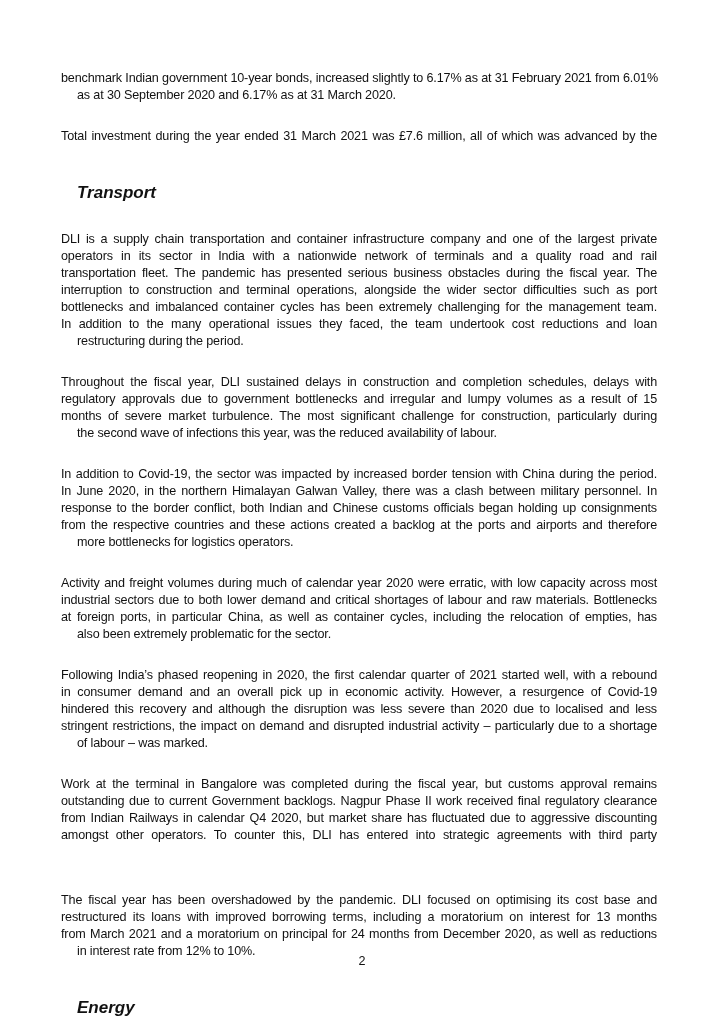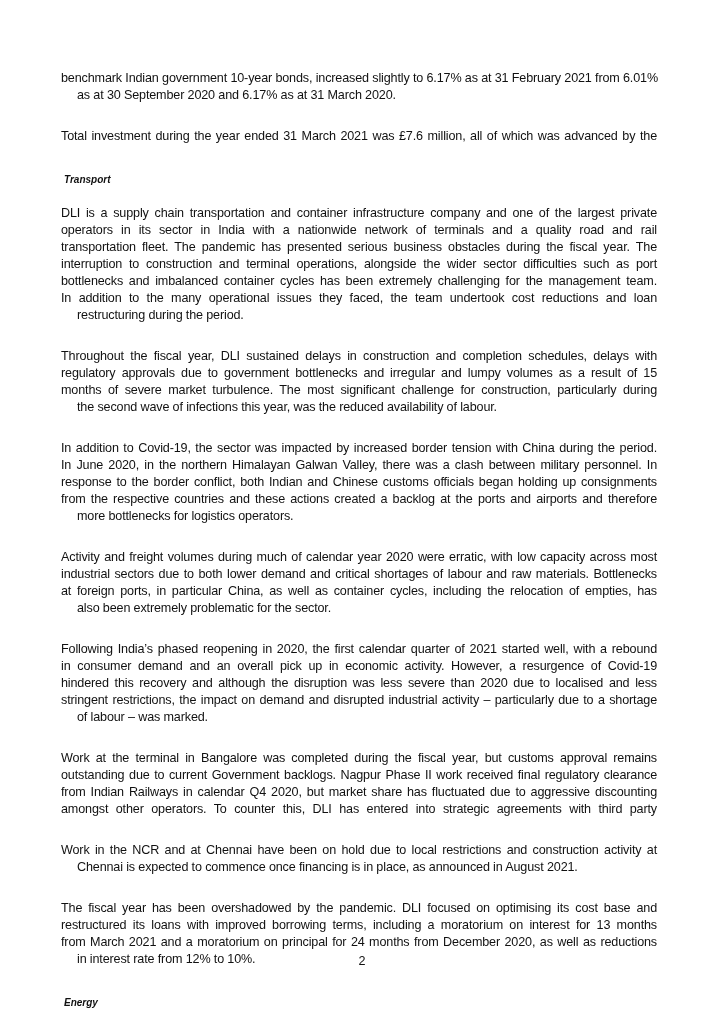--- a/index.html
+++ b/index.html
@@ -33,22 +33,22 @@
       text-align-last: justify;
       white-space: nowrap;
       height: 17px;
       overflow: visible;
     }
     .line.last {
       text-align-last: left;
       margin-left: 16px;
     }
     .heading {
-      margin: 3px;
-      font-size: 10px;
+      margin: 16px;
+      font-size: 17px;
       font-weight: bold;
       font-style: italic;
       line-height: 17px;
       height: 17px;
     }
     .gap { height: 7px; }
     .gap-h { height: 6px; }
     .page-number {
       position: absolute;
       left: 0;
@@ -133,24 +133,20 @@
 
   <p class="para">
     <span class="line">Work at the terminal in Bangalore was completed during the fiscal year, but customs approval remains</span>
     <span class="line">outstanding due to current Government backlogs. Nagpur Phase II work received final regulatory clearance</span>
     <span class="line">from Indian Railways in calendar Q4 2020, but market share has fluctuated due to aggressive discounting</span>
     <span class="line">amongst other operators. To counter this, DLI has entered into strategic agreements with third party</span>
   </p>
   <div class="gap"></div>
     <div style="height:17px"></div>
 
-  <p class="para">
-    <span class="line">Work in the NCR and at Chennai have been on hold due to local restrictions and construction activity at</span>
-    <span class="line last">Chennai is expected to commence once financing is in place, as announced in August 2021.</span>
-  </p>
   <div class="gap"></div>
     <div style="height:17px"></div>
 
   <p class="para">
     <span class="line">The fiscal year has been overshadowed by the pandemic. DLI focused on optimising its cost base and</span>
     <span class="line">restructured its loans with improved borrowing terms, including a moratorium on interest for 13 months</span>
     <span class="line">from March 2021 and a moratorium on principal for 24 months from December 2020, as well as reductions</span>
     <span class="line last">in interest rate from 12% to 10%.</span>
   </p>
   <div class="gap-h"></div>

